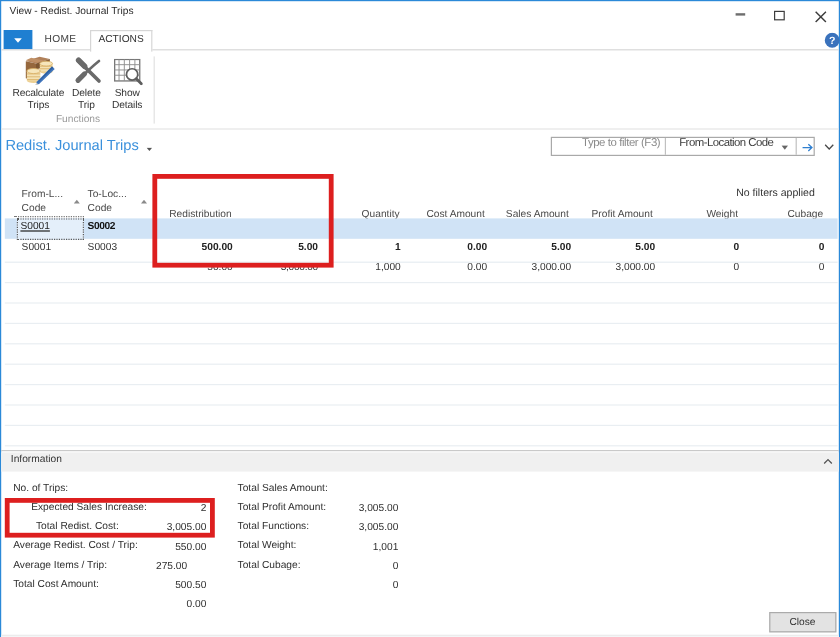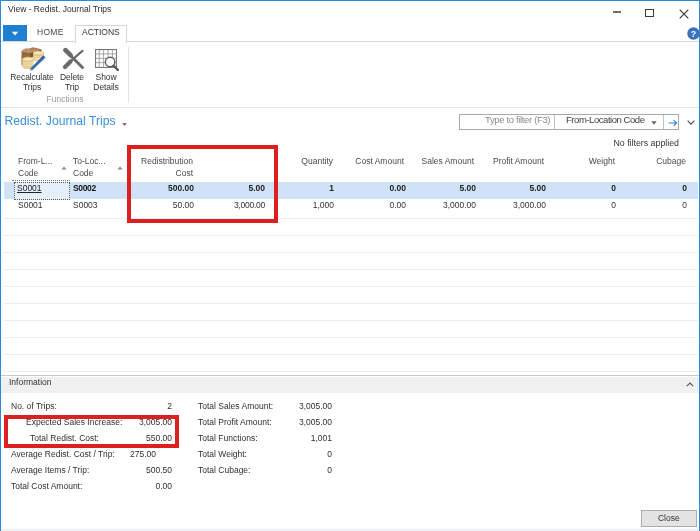--- a/index.html
+++ b/index.html
@@ -1,21 +1,21 @@
 <!DOCTYPE html>
 <html><head>
 <meta charset="utf-8">
 <style>
   * { margin:0; padding:0; box-sizing:border-box; }
   html,body { width:700px; height:531px; overflow:hidden; background:#fff; }
   body { font-family:"Liberation Sans", sans-serif; font-size:8.5px; color:#333; }
   .win { position:absolute; left:0; top:0; width:700px; height:531px; background:#fff;
          border-left:1px solid #2b89d8; border-right:1px solid #2b89d8; border-top:1.5px solid #2b89d8; }
   .abs { position:absolute; }
-  .r { text-align:right; }
+  .r { text-align:right;margin-top:17px; }
 </style>
 </head>
 <body>
 <div class="win">
 
   <div class="abs" style="left:7px; top:3px; color:#2b2b2b;">View - Redist. Journal Trips</div>
   <div class="abs" style="left:611.5px; top:10.4px; width:8.5px; height:1.2px; background:#6e6e6e;"></div>
   <div class="abs" style="left:644px; top:8px; width:9px; height:8px; border:1.2px solid #3c3c3c;"></div>
   <svg class="abs" style="left:677.5px; top:7.5px;" width="10" height="10" viewBox="0 0 10 10">
     <path d="M0.7 0.7 L9.3 9.3 M9.3 0.7 L0.7 9.3" stroke="#3c3c3c" stroke-width="1.2" fill="none"></path>

